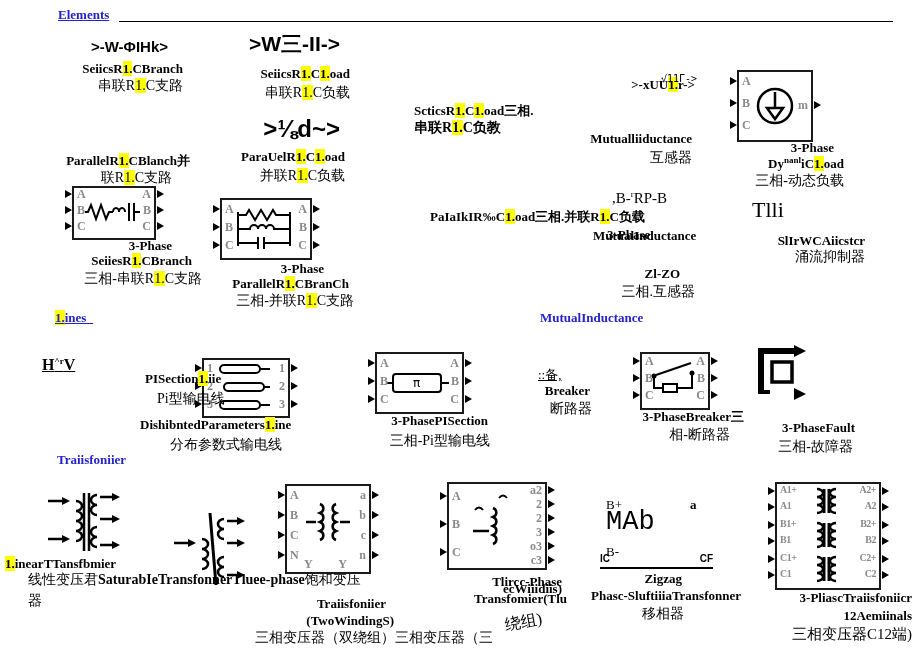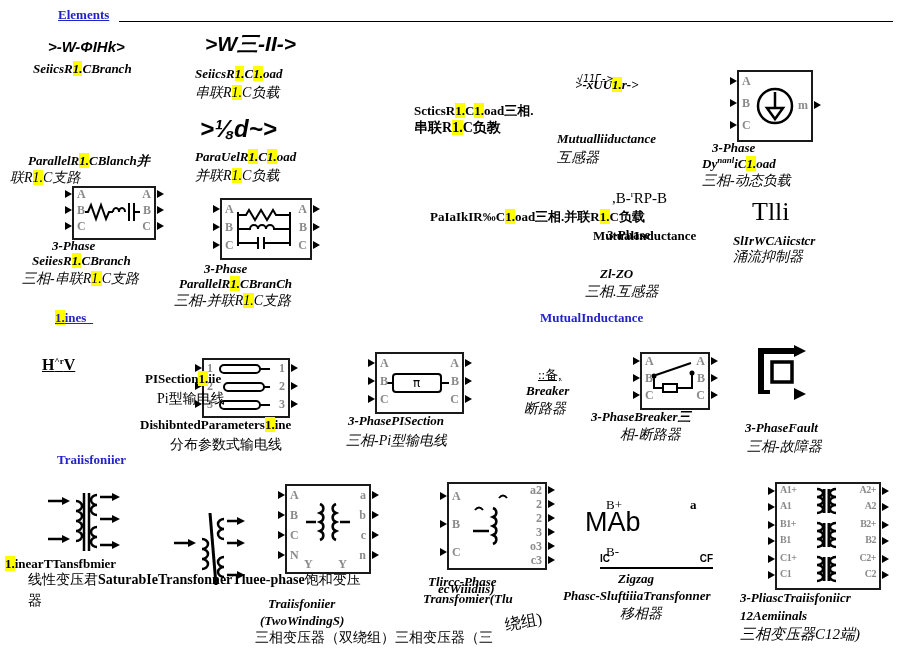--- a/index.html
+++ b/index.html
@@ -1,20 +1,20 @@
 <!DOCTYPE html>
 <html><head>
 <meta charset="utf-8">
 <style>
   html,body{margin:0;padding:0;background:#fff;}
   #canvas{position:relative;width:920px;height:664px;background:#fff;overflow:hidden;
           font-family:"Liberation Serif","DejaVu Sans",serif;color:#000;}
   .abs{position:absolute;}
   .b{font-weight:bold;}
-  .ctr{text-align:left;font-style:italic;}
+  .ctr{text-align:right;}
   .nw{white-space:nowrap;}
   .hl{background:#ffff00;}
   .blue{color:#2323c8;font-weight:bold;}
   .ul{text-decoration:underline;}
   .cn{font-size:14px;}
   .en{font-size:13px;}
   .sym{font-family:"Liberation Sans","DejaVu Sans",sans-serif;font-weight:bold;}
   sup{font-size:9px;}
   .blk{position:absolute;border:2px solid #1a1a1a;background:#fff;}
   .port{position:absolute;color:#8a8a8a;font-size:12px;font-weight:bold;line-height:1;
@@ -31,20 +31,21 @@
 </head>
 <body>
 
 <div id="canvas">
 
   <div class="abs blue ul en" style="left:58px;top:7px">Elements</div>
   <div class="rule" style="left:119px;top:6px;width:774px;height:15px"></div>
 
   <div class="abs sym ctr" style="left:48px;top:38px;width:120px;font-size:15px">&gt;-W-ΦIHk&gt;</div>
   <div class="abs b en ctr nw" style="left:33px;top:61px;width:150px"><span>SeiicsR</span><span class="hl">1.</span><span>CBranch</span></div>
+  <div class="abs cn ctr nw" style="left:33px;top:77px;width:150px"><span>串联R</span><span class="hl">1.</span><span>C支路</span></div>
 
   <div class="abs sym ctr" style="left:205px;top:30px;width:135px;font-size:21px">&gt;W三-II-&gt;</div>
   <div class="abs b en ctr nw" style="left:195px;top:66px;width:155px"><span>SeiicsR</span><span class="hl">1.</span><span>C</span><span class="hl">1.</span><span>oad</span></div>
   <div class="abs cn ctr nw" style="left:195px;top:84px;width:155px"><span>串联R</span><span class="hl">1.</span><span>C负载</span></div>
 
   <div class="abs b en nw" style="left:414px;top:102px"><span>ScticsR</span><span class="hl">1.</span><span>C</span><span class="hl">1.</span><span>oad三相.</span></div>
   <div class="abs b cn nw" style="left:414px;top:119px"><span>串联R</span><span class="hl">1.</span><span>C负教</span></div>
 
   <div class="abs b en ctr nw" style="left:575px;top:77px;width:120px"><span>&gt;-xUU</span><span class="hl">1.</span><span>r-&gt;</span></div>
   <div class="abs ctr nw" style="left:577px;top:73px;width:120px;font-family:'DejaVu Sans Mono',monospace;font-size:10px">√11Γ-&gt;</div>
@@ -126,21 +127,21 @@
 
   <div class="abs en nw" style="left:612px;top:189px;font-size:15px"><span>,B-</span><sup>r</sup><span>RP-B</span></div>
   <div class="abs b en nw" style="left:430px;top:208px"><span>PaIaIkIR‰C</span><span class="hl">1.</span><span>oad三相.并联R</span><span class="hl">1.</span><span>C负载</span></div>
   <div class="abs" style="left:593px;top:226px;width:118px">
     <span class="b en nw">MutualInductance</span>
     <span class="abs b en nw" style="left:14px;top:1px">3-Phase</span>
   </div>
   <div class="abs b en ctr" style="left:600px;top:266px;width:80px">Zl-ZO</div>
   <div class="abs cn ctr nw" style="left:585px;top:283px;width:110px">三相.互感器</div>
 
-  <div class="abs nw" style="left:752px;top:197px;font-size:26px">Tlli</div>
+  <div class="abs nw" style="left:752px;top:197px;font-size:22px">Tlli</div>
   <div class="abs b en ctr nw" style="left:733px;top:233px;width:132px">SlIrWCAiicstcr</div>
   <div class="abs cn ctr nw" style="left:733px;top:248px;width:132px">涌流抑制器</div>
 
   <div class="abs blue ul en nw" style="left:55px;top:310px"><span class="hl">1.</span><span>ines_</span></div>
   <div class="abs blue en nw" style="left:540px;top:310px">MutualInductance</div>
 
   <div class="abs b ul nw" style="left:42px;top:356px;font-size:16px"><span>H</span><sup>^r</sup><span>V</span></div>
   <div class="blk" style="left:202px;top:358px;width:84px;height:56px">
     <svg class="abs" style="left:14px;top:3px" width="54" height="48">
       <rect x="2" y="2" width="40" height="8" rx="4" fill="none" stroke="#000" stroke-width="2"></rect>
@@ -207,21 +208,21 @@
       <span class="arr al" style="top: 20px;"></span>
       <span class="port pl" style="top: 35px;">C</span>
       <span class="arr al" style="top: 37px;"></span>
       <span class="port pr" style="top: 1px;">A</span>
       <span class="arr ar2" style="top: 3px;"></span>
       <span class="port pr" style="top: 18px;">B</span>
       <span class="arr ar2" style="top: 20px;"></span>
       <span class="port pr" style="top: 35px;">C</span>
       <span class="arr ar2" style="top: 37px;"></span>
     </div>
-  <div class="abs b en ctr nw" style="left:591px;top:408px;width:138px">3-PhaseBreaker三</div>
+  <div class="abs b en ctr nw" style="left:606px;top:408px;width:138px">3-PhaseBreaker三</div>
   <div class="abs cn ctr nw" style="left:620px;top:426px;width:110px">相-断路器</div>
 
   <svg class="abs" style="left:756px;top:344px" width="52" height="58">
     <rect x="2" y="4" width="6" height="46" fill="#000"></rect>
     <rect x="2" y="4" width="36" height="6" fill="#000"></rect>
     <path d="M38 1 l12 6 l-12 6 z" fill="#000"></path>
     <rect x="16" y="18" width="20" height="20" fill="none" stroke="#000" stroke-width="3.5"></rect>
     <path d="M38 44 l12 6 l-12 6 z" fill="#000"></path>
     <rect x="2" y="46" width="12" height="4" fill="#000"></rect>
   </svg>
@@ -310,21 +311,21 @@
       <span class="port pr" style="top: 70px;">c3</span>
       <span class="arr ar2" style="top: 72px;"></span>
     </div>
   <div class="abs b en ctr nw" style="left:428px;top:574px;width:134px">Tlircc-Phase</div>
   <div class="abs b en ctr nw" style="left:423px;top:591px;width:144px">Transfomier(Tlu</div>
   <div class="abs b en ctr nw" style="left:438px;top:581px;width:124px">ecWiiidiis)</div>
   <div class="abs cn nw" style="left:505px;top:612px;font-size:16px;transform:rotate(-10deg)">绕组)</div>
 
   <div class="abs en nw" style="left:606px;top:497px">B+</div>
   <div class="abs b en nw" style="left:690px;top:497px">a</div>
-  <div class="abs nw" style="left:585px;top:507px;font-size:27px;font-family:Liberation Sans, sans-serif">MAb</div>
+  <div class="abs nw" style="left:606px;top:507px;font-size:27px;font-family:Liberation Mono, monospace">MAb</div>
   <div class="abs en nw" style="left:606px;top:544px">B-</div>
   <div class="abs" style="left:600px;top:553px;width:113px;height:14px;border-bottom:2px solid #000">
     <span class="b" style="position:absolute;left:0;top:0;font-size:10px;font-family:'Liberation Sans',sans-serif">IC</span>
     <span class="b" style="position:absolute;right:0;top:0;font-size:10px;font-family:'Liberation Sans',sans-serif">CF</span>
   </div>
   <div class="abs b en ctr nw" style="left:618px;top:571px;width:64px">Zigzag</div>
   <div class="abs b en ctr nw" style="left:563px;top:588px;width:178px">Phasc-SluftiiiaTransfonner</div>
   <div class="abs cn ctr nw" style="left:620px;top:605px;width:64px">移相器</div>
 
   <div class="blk small" style="left:775px;top:482px;width:102px;height:104px">

